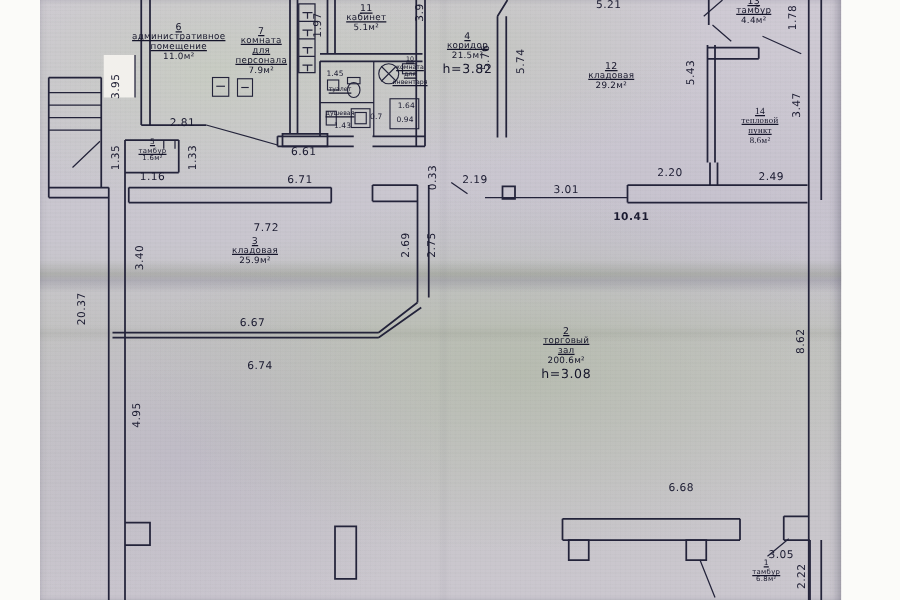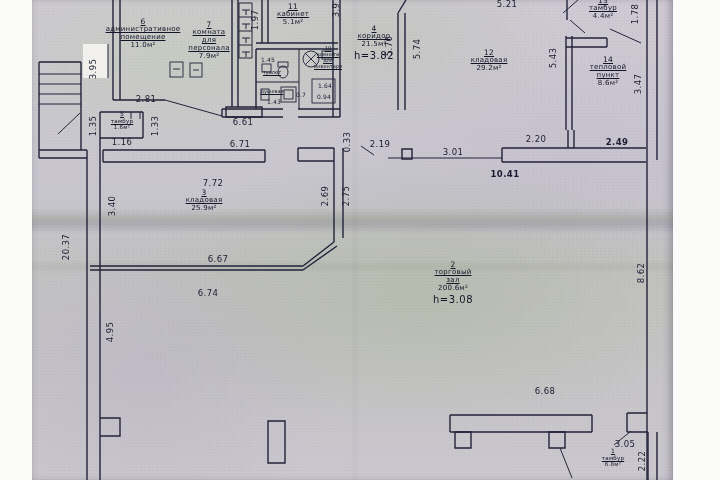--- a/index.html
+++ b/index.html
@@ -140,32 +140,32 @@
       <span class="dim v" style="left: 93px; top: 126px;">1.35</span>
       <span class="dim" style="left: 122px; top: 142px;">1.16</span>
       <span class="dim v" style="left: 155px; top: 126px;">1.33</span>
       <span class="dim" style="left: 240px; top: 144px;">6.71</span>
       <span class="dim" style="left: 213px; top: 171px; margin-top: 12px;">7.72</span>
       <span class="dim v" style="left: 347px; top: 142px;">0.33</span>
       <span class="dim" style="left: 380px; top: 144px; text-align: right;">2.19</span>
       <span class="dim" style="left: 453px; top: 152px;">3.01</span>
       <span class="dim" style="left: 505px; top: 174px; font-weight: bold;">10.41</span>
       <span class="dim" style="left: 536px; top: 139px;">2.20</span>
-      <span class="dim" style="left: 617px; top: 142px; font-weight: bold;">2.49</span>
+      <span class="dim" style="left: 617px; top: 142px;">2.49</span>
       <span class="dim v" style="left: 389px; top: 46px;">5.76</span>
       <span class="dim v" style="left: 417px; top: 49px;">5.74</span>
-      <span class="dim" style="left: 507px; top: 4px;">5.21</span>
+      <span class="dim" style="left: 487px; top: 4px;">5.21</span>
       <span class="dim v" style="left: 553px; top: 58px;">5.43</span>
       <span class="dim v" style="left: 635px; top: 14px;">1.78</span>
       <span class="dim v" style="left: 638px; top: 84px;">3.47</span>
       <span class="dim v" style="left: 66px; top: 247px;">20.37</span>
       <span class="dim v" style="left: 112px; top: 206px;">3.40</span>
       <span class="dim v" style="left: 325px; top: 196px;">2.69</span>
       <span class="dim v" style="left: 346px; top: 196px;">2.75</span>
-      <span class="dim" style="left: 208px; top: 259px; padding-left: 20px;">6.67</span>
+      <span class="dim" style="left: 192px; top: 259px; padding-left: 20px;">6.67</span>
       <span class="dim" style="left: 208px; top: 293px;">6.74</span>
       <span class="dim v" style="left: 110px; top: 332px;">4.95</span>
       <span class="dim v" style="left: 641px; top: 273px;">8.62</span>
       <span class="dim" style="left: 545px; top: 391px;">6.68</span>
       <span class="dim" style="left: 605px; top: 444px; margin-left: 20px;">3.05</span>
       <span class="dim v" style="left: 642px; top: 461px;">2.22</span>
       <span class="dim s" style="left: 268px; top: 59px;">1.45</span>
       <span class="dim s" style="left: 274px; top: 101px;">1.43</span>
       <span class="dim s" style="left: 325px; top: 85px;">1.64</span>
       <span class="dim s" style="left: 324px; top: 96px;">0.94</span>
@@ -199,21 +199,21 @@
       <div class="room" style="left: 489px; top: 49px;">
         <div class="rnum">12</div>
         <div class="rline">кладовая</div>
         <div class="rarea">29.2м²</div>
       </div>
       <div class="room" style="left: 603px; top: -3px;">
         <div class="rnum">13</div>
         <div class="rline">тамбур</div>
         <div class="rarea">4.4м²</div>
       </div>
-      <div class="room" style="left: 608px; top: 56px;">
+      <div class="room" style="left: 608px; top: 85px; font-family: Liberation Serif, serif;">
         <div class="rnum">14</div>
         <div class="rline">тепловой</div>
         <div class="rline">пункт</div>
         <div class="rarea">8.6м²</div>
       </div>
       <div class="room small" style="left: 122px; top: 111px;">
         <div class="rnum">5</div>
         <div class="rline">тамбур</div>
         <div class="rarea">1.6м²</div>
       </div>

